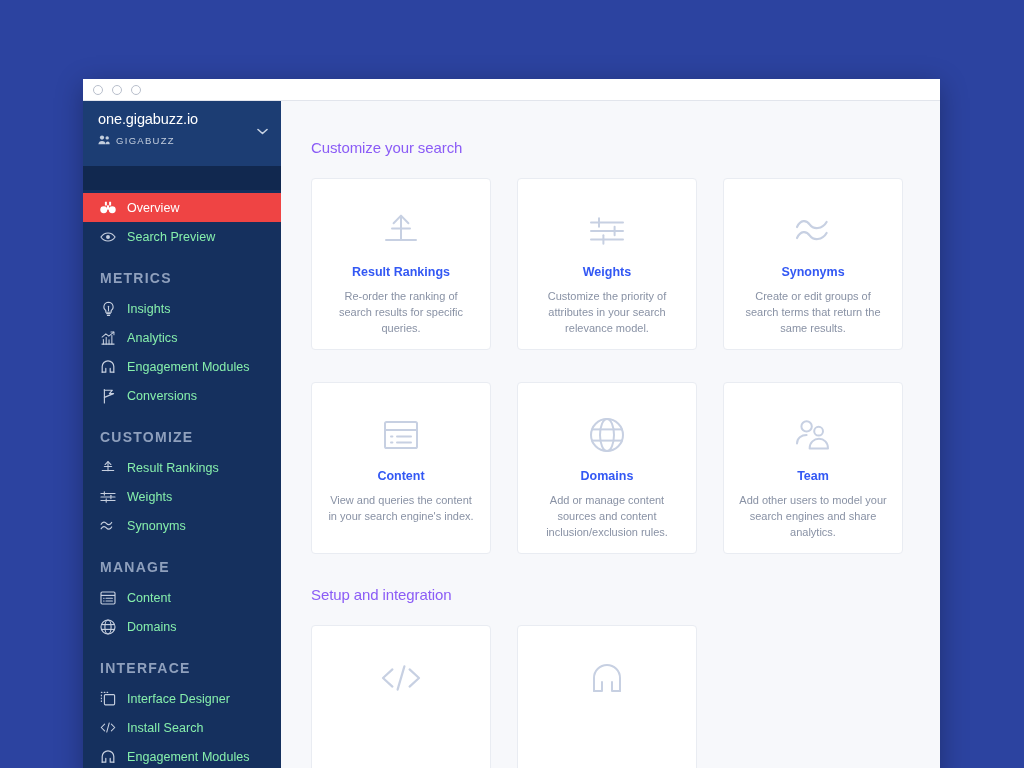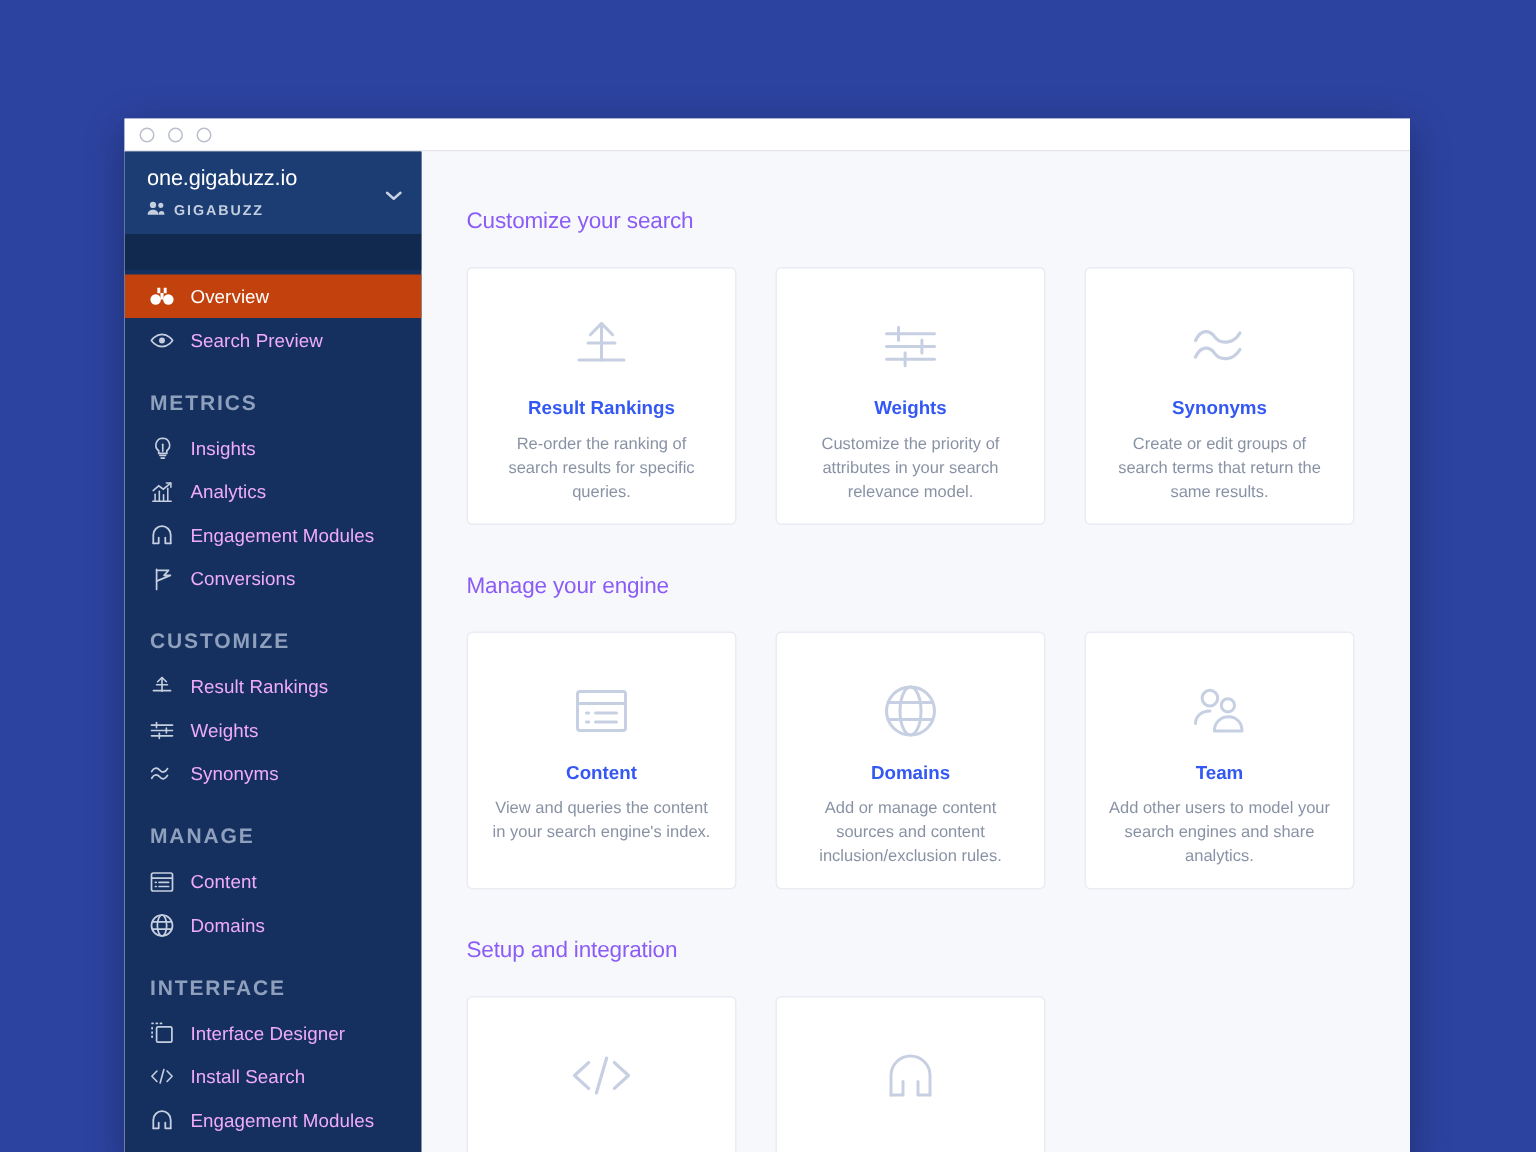--- a/index.html
+++ b/index.html
@@ -46,65 +46,65 @@
   
   #sidebar {
     width: 198px;
     background: #15305e;
     flex: 0 0 198px;
     height: 678px;
     overflow: hidden;
     position: relative;
   }
   #sb-header {
-    height: 55px;
+    height: 65px;
     background: #1c3d73;
     padding: 9px 14px 16px 15px;
     position: relative;
   }
   #sb-header .site {
     color: #ffffff;
     font-size: 14.5px;
     letter-spacing: -0.1px;
     line-height: 18px;
   }
   #sb-org {
     display: flex; align-items: center; gap: 6px;
     margin-top: 3px;
   }
   #sb-org .org-label {
     color: #c3cede;
     font-size: 9.5px;
     letter-spacing: 1.3px;
-    font-weight: bold;
+    font-weight: normal;
   }
   #sb-chevron {
     position: absolute;
     right: 13px; top: 20px;
     color: #c7d2e3;
   }
   #sb-strip {
     height: 24px;
     background: #11284f;
   }
 
   .nav-list { padding-top: 3px; }
 
   .nav-item {
     display: flex; align-items: center;
     gap: 11px;
     height: 29px;
     padding-left: 17px;
-    color: #f0abfc;
+    color: #86efac;
     font-size: 12.5px;
     letter-spacing: 0.05px;
     cursor: pointer;
   }
   .nav-item.active {
-    background: #c2410c;
+    background: #ef4444;
     color: #ffffff;
   }
   .nav-item .nav-ico {
     width: 16px; height: 16px;
     display: flex; align-items: center; justify-content: center;
     flex: 0 0 16px;
     color: #c6cfdf;
   }
   .nav-item.active .nav-ico { color: #ffffff; }
 
@@ -432,21 +432,20 @@
                 </svg>
               </div>
               <div class="card-title">Synonyms</div>
               <div class="card-desc">Create or edit groups of search terms that return the same results.</div>
             </div>
 
           </div>
         </div>
 
         <div class="section">
-          <div class="section-title">Manage your engine</div>
           <div class="card-row">
 
             <div class="card">
               <div class="card-icon">
                 <svg width="38" height="32" viewBox="0 0 38 32" fill="none" stroke="currentColor" stroke-width="2">
                   <rect x="3" y="3" width="32" height="26" rx="1.6"></rect>
                   <path d="M3 11h32"></path>
                   <path d="M15 17.4h14" stroke-linecap="round"></path>
                   <path d="M15 23.4h14" stroke-linecap="round"></path>
                   <path d="M9 17.4h1.4" stroke-linecap="round"></path>

